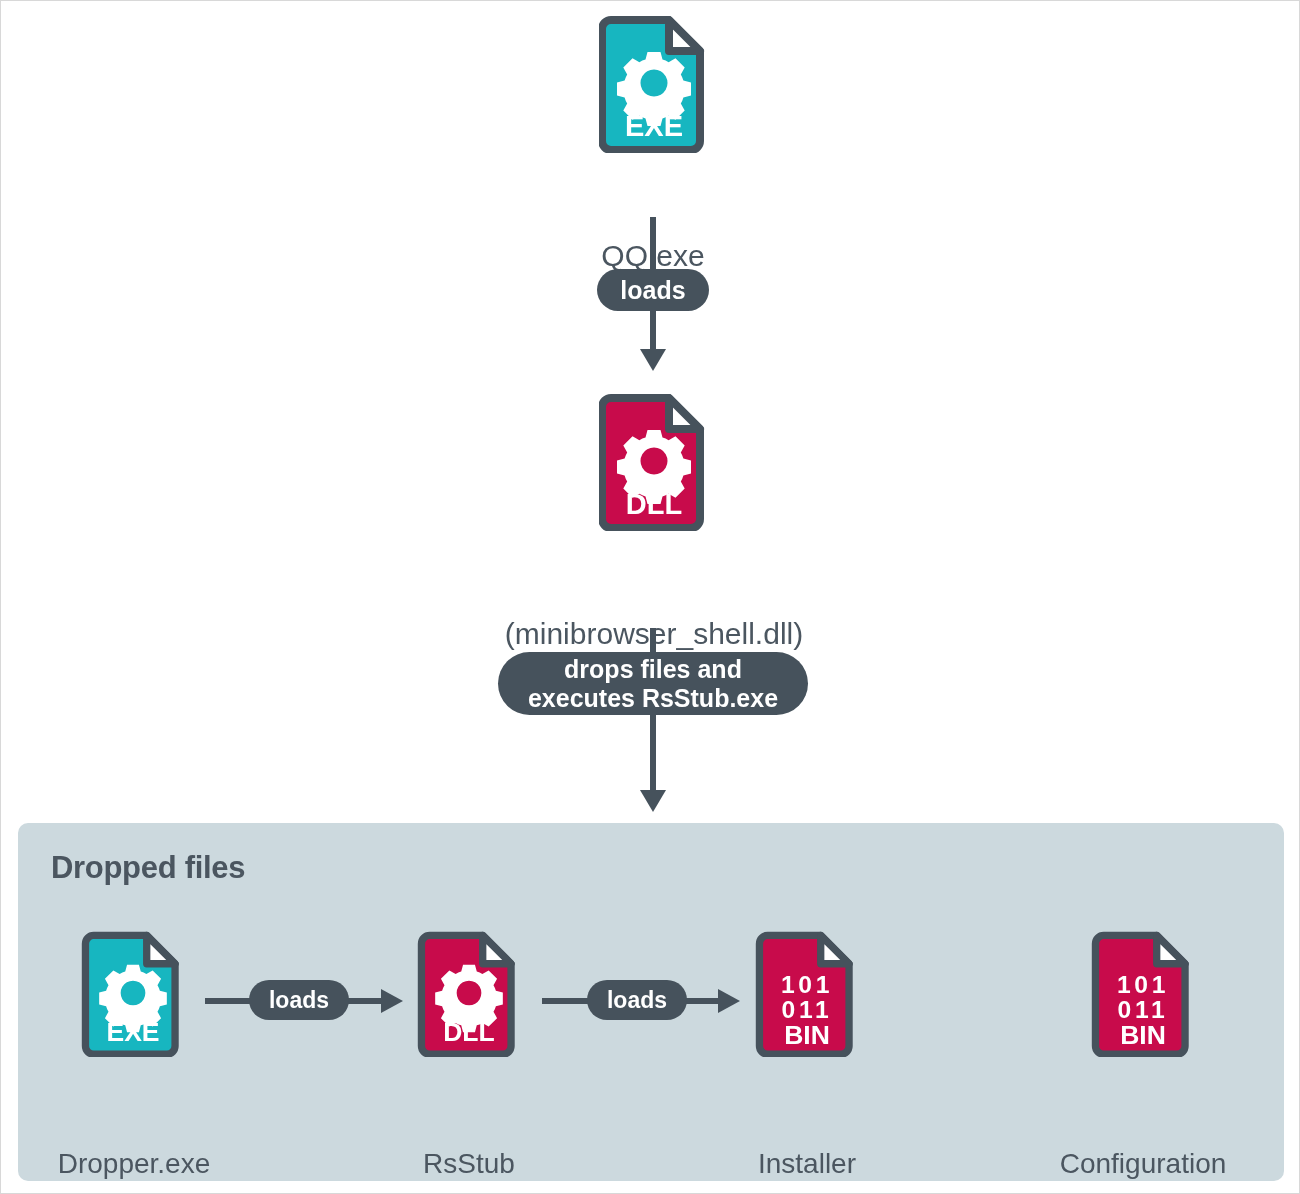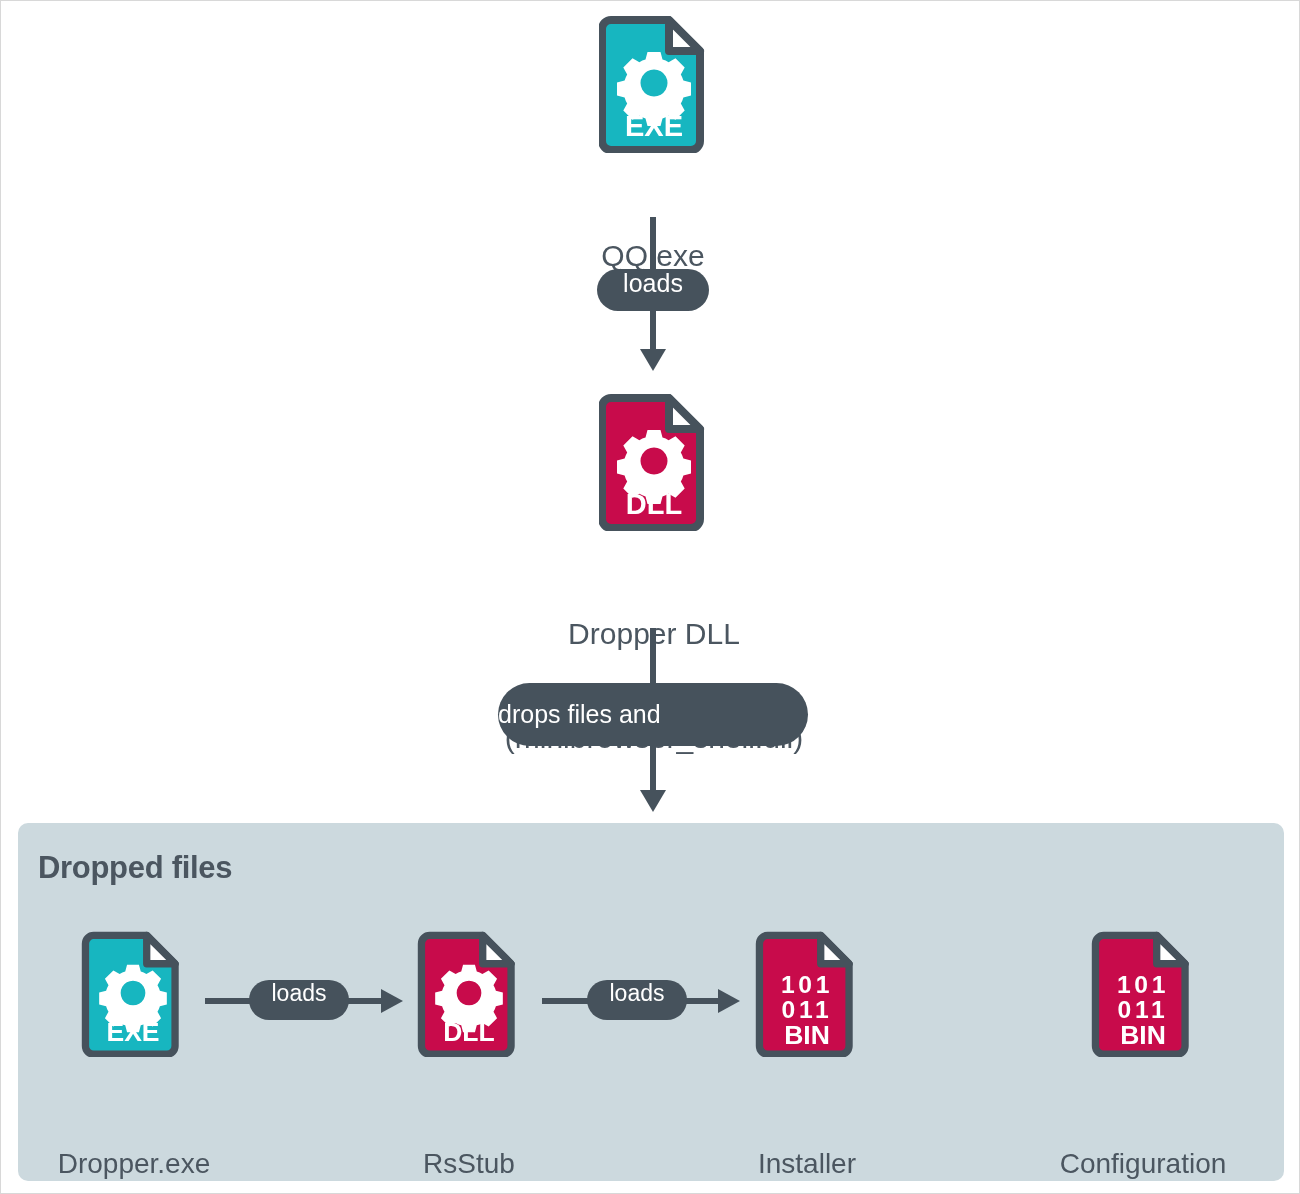--- a/index.html
+++ b/index.html
@@ -28,21 +28,21 @@
     left: 17px;
     top: 822px;
     width: 1266px;
     height: 358px;
     background: #ccd9de;
     border-radius: 10px;
     box-sizing: border-box;
   }
   #dropped-panel-title {
     position: absolute;
-    left: 37px;
+    left: 50px;
     top: 849px;
     font-size: 31px;
     font-weight: bold;
     color: #4b5660;
     letter-spacing: -0.3px;
     white-space: nowrap;
   }
 
   
   .file-icon {
@@ -61,24 +61,24 @@
   .node-label.big { font-size: 30px; }
   .node-label.small { font-size: 28px; }
 
   
   .pill {
     position: absolute;
     background: #46525c;
     color: #ffffff;
     border-radius: 999px;
     display: flex;
-    align-items: flex-start;
+    align-items: center;
     justify-content: center;
     text-align: center;
-    font-weight: normal;
+    font-weight: bold;
     line-height: 1.14;
     white-space: pre;
   }
 
   
   .connector { position: absolute; }
   .connector svg { display: block; }
 </style>
 </head>
 <body>
@@ -118,32 +118,32 @@
       <path d="M12 7 h58 l31 31 v90 a9 9 0 0 1 -9 9 h-80 a9 9 0 0 1 -9 -9 v-112 a9 9 0 0 1 9 -9 z" fill="#c80b4b" stroke="#46525c" stroke-width="8" stroke-linejoin="round"></path>
       <path d="M70 7 l31 31 h-31 z" fill="#ffffff" stroke="#46525c" stroke-width="8" stroke-linejoin="round"></path>
       <g fill="#ffffff" transform="translate(55,70)">
         <path d="M -6.5,-31 h 13 l 2,7.6 a 24,24 0 0 1 6.1,2.6 l 6.9,-3.9 l 9.2,9.2 l -3.9,6.9 a 24,24 0 0 1 2.6,6.1 l 7.6,2 v 13 l -7.6,2 a 24,24 0 0 1 -2.6,6.1 l 3.9,6.9 l -9.2,9.2 l -6.9,-3.9 a 24,24 0 0 1 -6.1,2.6 l -2,7.6 h -13 l -2,-7.6 a 24,24 0 0 1 -6.1,-2.6 l -6.9,3.9 l -9.2,-9.2 l 3.9,-6.9 a 24,24 0 0 1 -2.6,-6.1 l -7.6,-2 v -13 l 7.6,-2 a 24,24 0 0 1 2.6,-6.1 l -3.9,-6.9 l 9.2,-9.2 l 6.9,3.9 a 24,24 0 0 1 6.1,-2.6 z
                  M 0,-13.5 a 13.5,13.5 0 1 0 0.01,0 z" fill-rule="evenodd"></path>
       </g>
       <text x="55" y="123" text-anchor="middle" font-family="Liberation Sans, sans-serif" font-size="29" font-weight="bold" fill="#ffffff">DLL</text>
     </svg>
   </div>
   <div class="node-label big" style="left:403px; top:546px; width:500px;">
-    <div>Dropper DLL</div>
     <div>(minibrowser_shell.dll)</div>
   </div>
 
   <div class="connector" style="left:630px; top:627px;">
     <svg width="44" height="186" viewBox="0 0 44 186" xmlns="http://www.w3.org/2000/svg">
       <line x1="22" y1="0" x2="22" y2="166" stroke="#46525c" stroke-width="6"></line>
       <path d="M22 184 l-13 -22 h26 z" fill="#46525c"></path>
     </svg>
   </div>
-  <div class="pill" style="left:497px; top:682px; width:310px; height:63px; font-size:25px; flex-direction:column;">
+  <div class="pill" style="left:497px; top:651px; width:310px; height:63px; font-size:25px; flex-direction:column;">
     <span>drops files and</span>
+    <span>executes RsStub.exe</span>
   </div>
 
   <div class="file-icon" style="left:76px; top:928px;">
     <svg width="112" height="128" viewBox="0 0 110 140" xmlns="http://www.w3.org/2000/svg">
       <path d="M12 7 h58 l31 31 v90 a9 9 0 0 1 -9 9 h-80 a9 9 0 0 1 -9 -9 v-112 a9 9 0 0 1 9 -9 z" fill="#17b6c0" stroke="#46525c" stroke-width="8" stroke-linejoin="round"></path>
       <path d="M70 7 l31 31 h-31 z" fill="#ffffff" stroke="#46525c" stroke-width="8" stroke-linejoin="round"></path>
       <g fill="#ffffff" transform="translate(55,70)">
         <path d="M -6.5,-31 h 13 l 2,7.6 a 24,24 0 0 1 6.1,2.6 l 6.9,-3.9 l 9.2,9.2 l -3.9,6.9 a 24,24 0 0 1 2.6,6.1 l 7.6,2 v 13 l -7.6,2 a 24,24 0 0 1 -2.6,6.1 l 3.9,6.9 l -9.2,9.2 l -6.9,-3.9 a 24,24 0 0 1 -6.1,2.6 l -2,7.6 h -13 l -2,-7.6 a 24,24 0 0 1 -6.1,-2.6 l -6.9,3.9 l -9.2,-9.2 l 3.9,-6.9 a 24,24 0 0 1 -2.6,-6.1 l -7.6,-2 v -13 l 7.6,-2 a 24,24 0 0 1 2.6,-6.1 l -3.9,-6.9 l 9.2,-9.2 l 6.9,3.9 a 24,24 0 0 1 6.1,-2.6 z
                  M 0,-13.5 a 13.5,13.5 0 1 0 0.01,0 z" fill-rule="evenodd"></path>
       </g>

